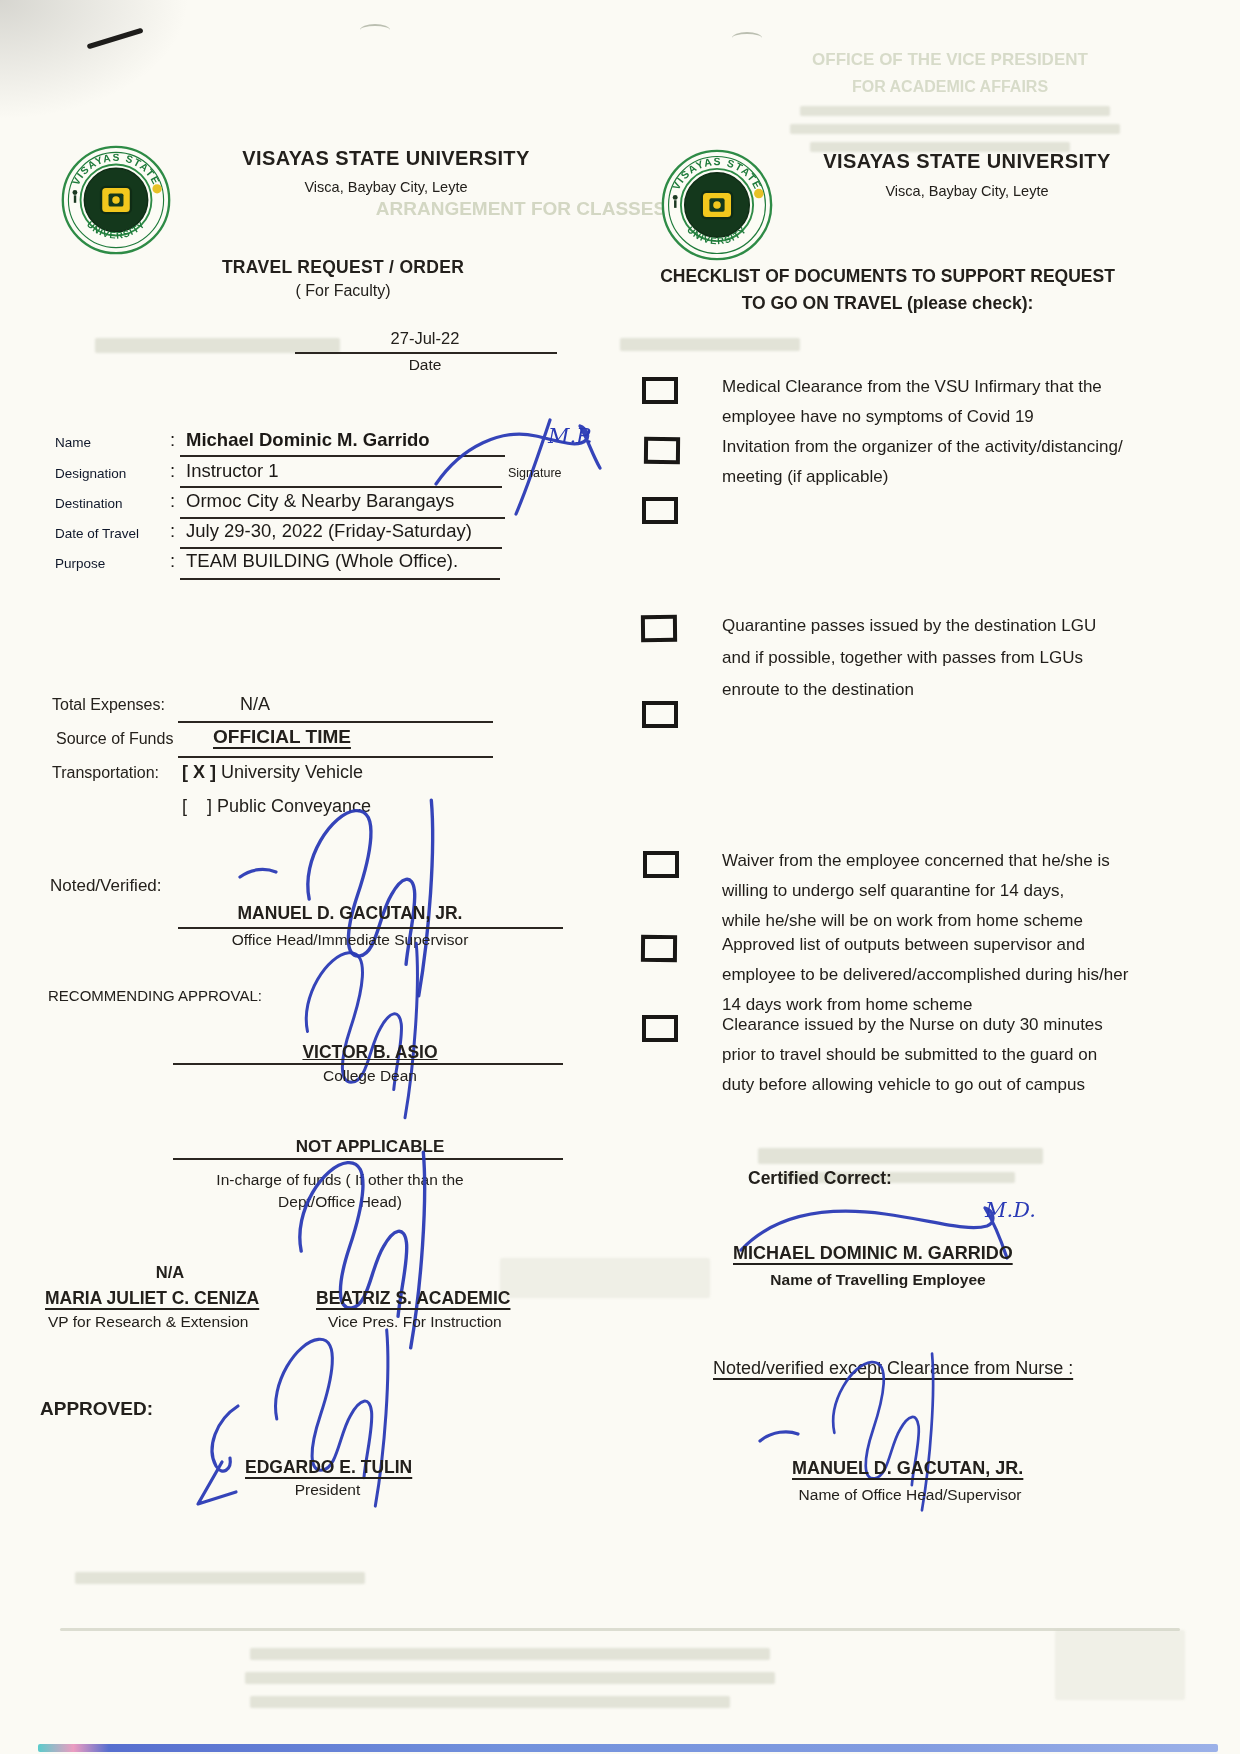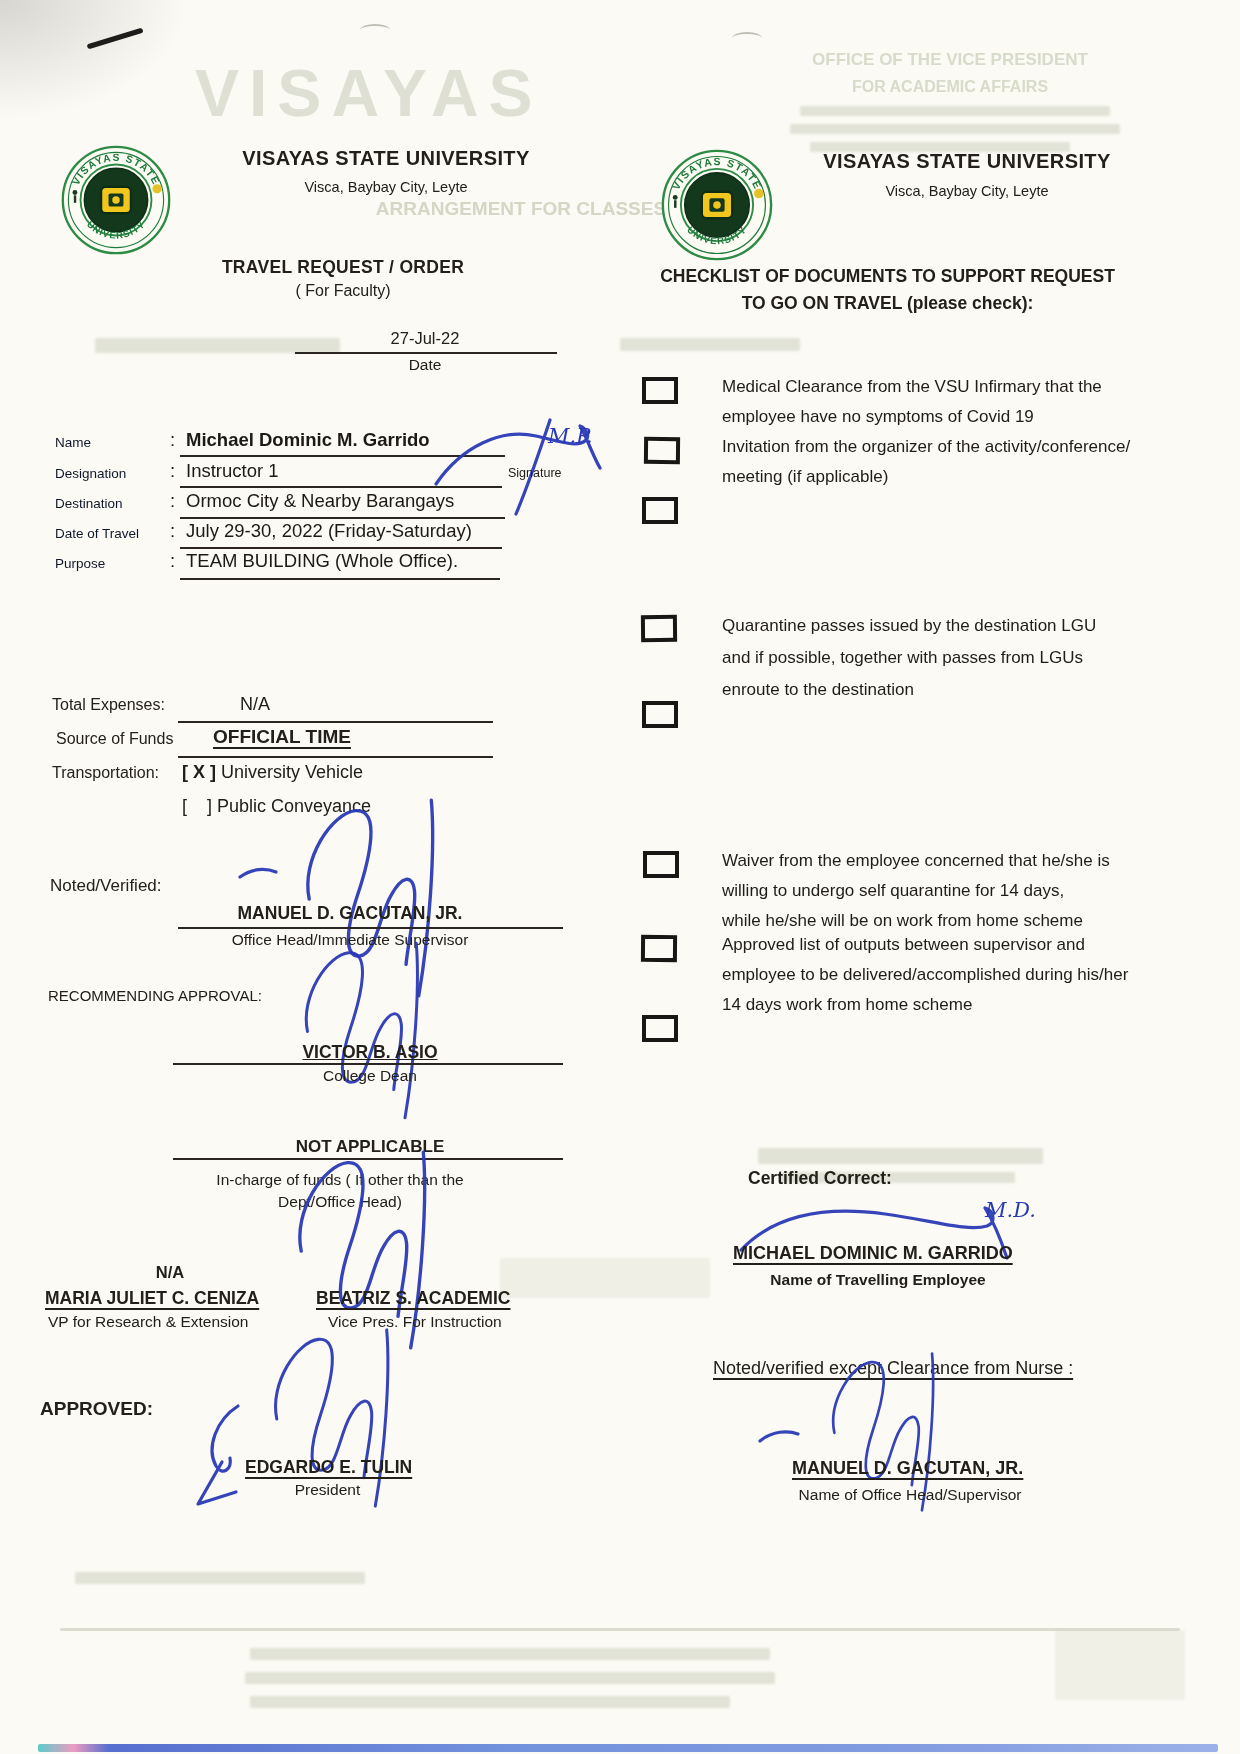--- a/index.html
+++ b/index.html
@@ -53,21 +53,20 @@
         <text font-size="10" font-weight="bold" fill="#1e7a3a" letter-spacing="1.2" font-family="Liberation Sans, sans-serif">
           <textPath href="#sealArcBot" startOffset="50%" text-anchor="middle">UNIVERSITY</textPath>
         </text>
         <circle cx="104" cy="48" r="5" fill="#e6c126"></circle>
         <circle cx="16" cy="52" r="2.6" fill="#1c3a22"></circle>
         <rect x="14.8" y="55" width="2.6" height="8" fill="#1c3a22"></rect>
       </g>
     </defs>
   </svg>
 
-  <div class="abs ghost b" style="left:195px; top:55px; font-size:66px; letter-spacing:10px; color:rgba(203,207,190,.6);">VISAYAS</div>
   <div class="abs ghost b ctr" style="left:740px; top:50px; width:420px; font-size:17px; color:rgba(206,211,190,.8);">OFFICE OF THE VICE PRESIDENT</div>
   <div class="abs ghost b ctr" style="left:740px; top:78px; width:420px; font-size:16px; color:rgba(206,211,190,.8);">FOR ACADEMIC AFFAIRS</div>
   <div class="ghostbar" style="left:800px; top:106px; width:310px; height:10px;"></div>
   <div class="ghostbar" style="left:790px; top:124px; width:330px; height:10px;"></div>
   <div class="ghostbar" style="left:810px; top:142px; width:260px; height:10px;"></div>
   <div class="abs ghost b ctr" style="left:310px; top:198px; width:500px; font-size:19px; color:rgba(203,208,186,.85);">ARRANGEMENT FOR CLASSES MISSED</div>
   <div class="ghostbar" style="left:95px; top:338px; width:245px; height:15px;"></div>
   <div class="ghostbar" style="left:620px; top:338px; width:180px; height:13px;"></div>
   <div class="ghostbar" style="left:758px; top:1148px; width:285px; height:16px;"></div>
   <div class="ghostbar" style="left:780px; top:1172px; width:235px; height:11px;"></div>
@@ -197,21 +196,21 @@
   <div class="abs ctr" style="left:782px; top:183px; width:370px; font-size:14.5px;">Visca, Baybay City, Leyte</div>
 
   <div class="abs ctr b" style="left:650px; top:266px; width:475px; font-size:17.5px;">CHECKLIST OF DOCUMENTS TO SUPPORT REQUEST</div>
   <div class="abs ctr b" style="left:650px; top:293px; width:475px; font-size:17.5px;">TO GO ON TRAVEL (please check):</div>
 
   <div class="chkbox" style="left:642px; top:377px;"></div>
   <div class="chktext" style="left:722px; top:372px;">Medical Clearance from the VSU Infirmary that the
 employee have no symptoms of Covid 19</div>
 
   <div class="chkbox" style="left:644px; top:437px; transform:rotate(.6deg);"></div>
-  <div class="chktext" style="left:722px; top:432px;">Invitation from the organizer of the activity/conference/
+  <div class="chktext" style="left:722px; top:432px;">Invitation from the organizer of the activity/distancing/
 meeting (if applicable)</div>
 
   <div class="chkbox" style="left:642px; top:497px;"></div>
 
   <div class="chkbox" style="left:641px; top:615px; transform:rotate(-.6deg);"></div>
   <div class="chktext" style="left:722px; top:610px; line-height:32px;">Quarantine passes issued by the destination LGU
 and if possible, together with passes from LGUs
 enroute to the destination</div>
 
   <div class="chkbox" style="left:642px; top:701px;"></div>
@@ -220,20 +219,23 @@
   <div class="chktext" style="left:722px; top:846px;">Waiver from the employee concerned that he/she is
 willing to undergo self quarantine for 14 days,
 while he/she will be on work from home scheme</div>
 
   <div class="chkbox" style="left:641px; top:935px; transform:rotate(.5deg);"></div>
   <div class="chktext" style="left:722px; top:930px;">Approved list of outputs between supervisor and
 employee to be delivered/accomplished during his/her
 14 days work from home scheme</div>
 
   <div class="chkbox" style="left:642px; top:1015px;"></div>
+  <div class="chktext" style="left:722px; top:1010px;">Clearance issued by the Nurse on duty 30 minutes
+prior to travel should be submitted to the guard on
+duty before allowing vehicle to go out of campus</div>
 
   <div class="abs b" style="left:748px; top:1168px; font-size:17.5px;">Certified Correct:</div>
   <svg class="sig" style="left:735px; top:1198px;" width="300" height="68" viewBox="0 0 300 68">
     <path d="M6 52 C 40 16, 92 8, 150 16 C 196 22, 232 34, 252 28 C 262 24, 258 12, 250 10 C 260 26, 266 42, 272 60"></path>
   </svg>
   <div class="ink-note" style="left:985px; top:1198px;">M.D.</div>
   <div class="abs b uline" style="left:733px; top:1243px; font-size:18px;">MICHAEL DOMINIC M. GARRIDO</div>
   <div class="abs ctr" style="left:733px; top:1271px; width:290px; font-size:15.5px; font-weight:bold;">Name of Travelling Employee</div>
 
   <div class="abs uline" style="left:713px; top:1358px; font-size:18px;">Noted/verified except Clearance from Nurse :</div>

